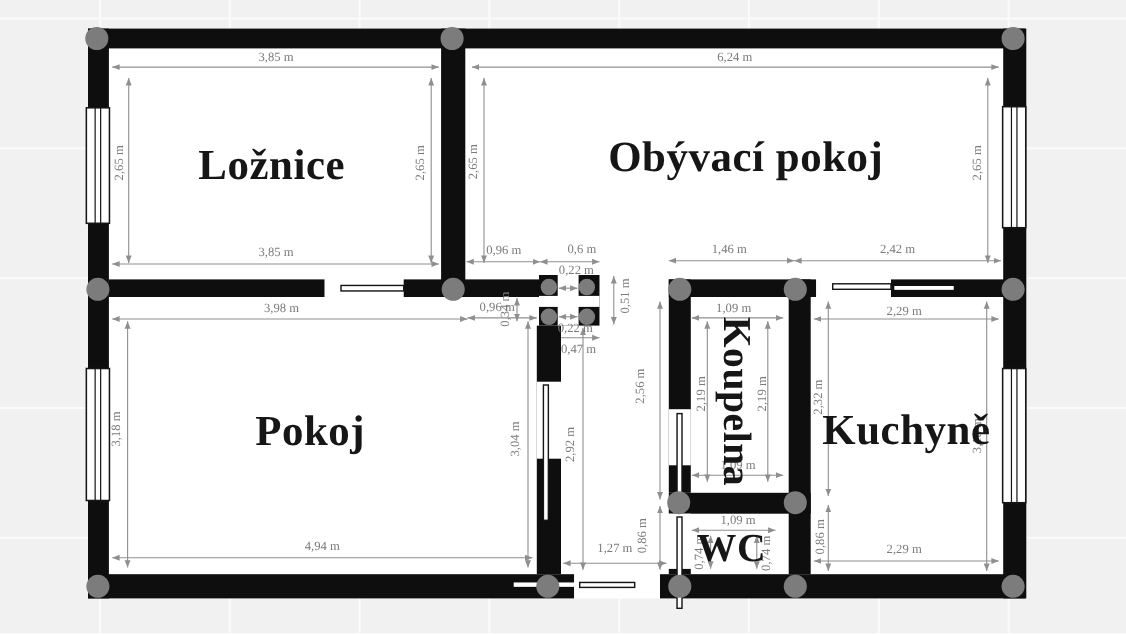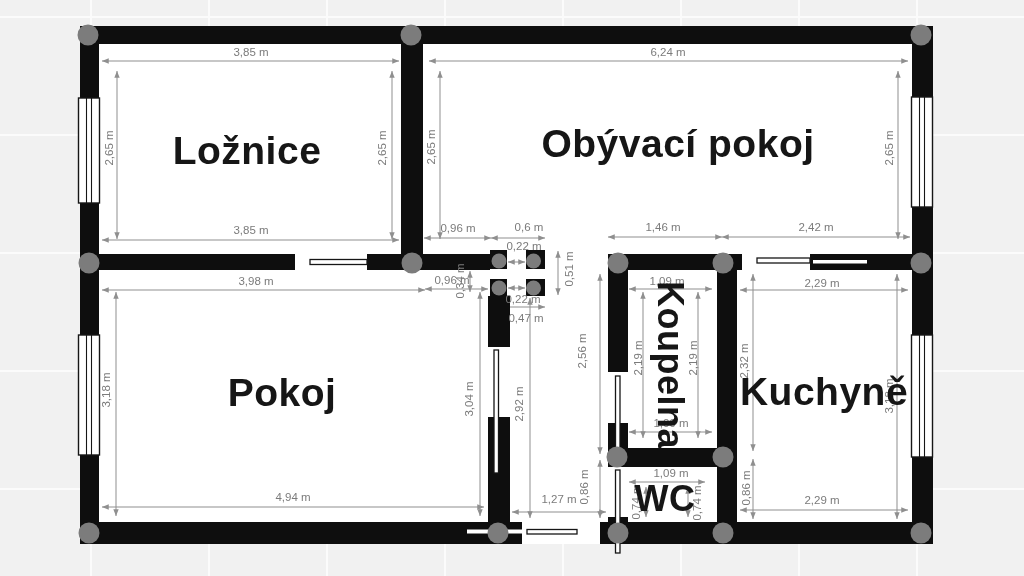--- a/index.html
+++ b/index.html
@@ -3,21 +3,21 @@
 <meta charset="utf-8">
 <style>
   html,body{margin:0;padding:0;}
   #stage{
     position:relative;width:1024px;height:576px;overflow:hidden;
     background-color:#f1f1f1;
     background-image:linear-gradient(to right,#fbfbfb 2px,transparent 2px),
                      linear-gradient(to bottom,#fbfbfb 2px,transparent 2px);
     background-size:118px 118px;
     background-position:90px 16px;
-    font-family:Liberation Sans, sans-serif;
+    font-family:Liberation Serif, serif;
   }
   svg{position:absolute;left:0;top:0;}
   .wall{fill:#0e0e0e;}
   .floor{fill:#ffffff;}
   .open{fill:#ffffff;}
   .joint{fill:#7c7c7c;}
   .joint-sm{fill:#7c7c7c;}
   .win{fill:#ffffff;stroke:#161616;stroke-width:1.4;}
   .winline{stroke:#161616;stroke-width:1.1;}
   .leaf{fill:#ffffff;stroke:#161616;stroke-width:1.3;}

